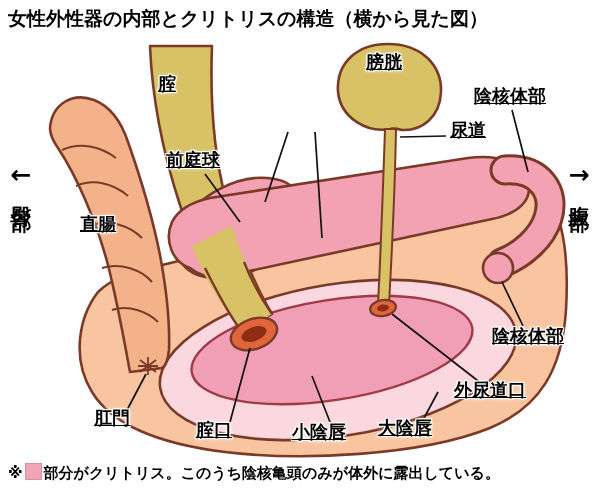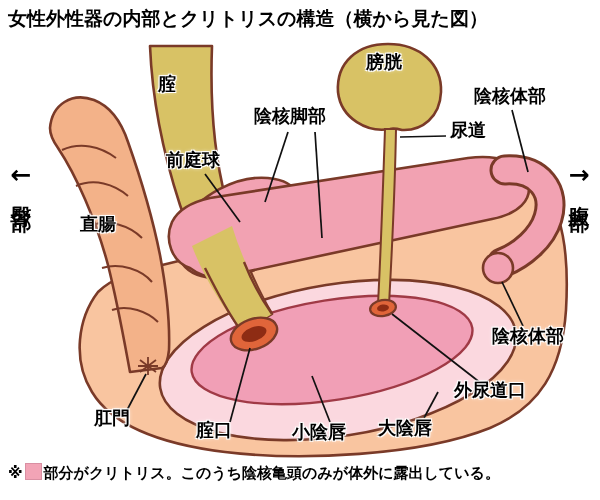--- a/index.html
+++ b/index.html
@@ -5,20 +5,21 @@
   html,body{margin:0;padding:0;background:#ffffff;width:600px;height:500px;overflow:hidden;}
   #stage{position:relative;width:476px;height:500px;font-family:"DejaVu Sans",sans-serif;}
   #art{position:absolute;left:0;top:0;}
   .lbl{
     position:absolute;
     font:700 18px "DejaVu Sans",sans-serif;
     color:#000;
     white-space:nowrap;
     line-height:1.1;
     text-shadow:-1px -1px 0 #fff,1px -1px 0 #fff,-1px 1px 0 #fff,1px 1px 0 #fff,0 0 4px #fff;
+    text-decoration:underline;
   }
   #page-title{
     position:absolute;left:8px;top:6px;
     font:800 19px "DejaVu Sans",sans-serif;color:#000;white-space:nowrap;
   }
   .side-group{
     position:absolute;top:162px;width:34px;
     display:flex;flex-direction:column;align-items:center;gap:2px;
   }
   .side-arrow{font:800 25px "DejaVu Sans",sans-serif;color:#000;line-height:1;}
@@ -108,21 +109,20 @@
       <path d="M 330,422 L 312,376"></path>
       <path d="M 230,422 L 250,348"></path>
       <path d="M 126,412 L 146,374"></path>
     </g>
   </svg>
 
   <div id="page-title">女性外性器の内部とクリトリスの構造（横から見た図）</div>
 
   <div class="lbl" style="left:158px;top:74px">腟</div>
   <div class="lbl" style="left:366px;top:52px">膀胱</div>
-  <div class="lbl" style="left:254px;top:106px">陰核脚部</div>
   <div class="lbl" style="left:450px;top:120px">尿道</div>
   <div class="lbl" style="left:474px;top:86px">陰核体部</div>
   <div class="lbl" style="left:166px;top:150px">前庭球</div>
   <div class="lbl" style="left:80px;top:214px">直腸</div>
   <div class="lbl" style="left:492px;top:326px">陰核体部</div>
   <div class="lbl" style="left:94px;top:408px">肛門</div>
   <div class="lbl" style="left:196px;top:420px">腟口</div>
   <div class="lbl" style="left:292px;top:422px">小陰唇</div>
   <div class="lbl" style="left:378px;top:418px">大陰唇</div>
   <div class="lbl" style="left:454px;top:380px">外尿道口</div>

